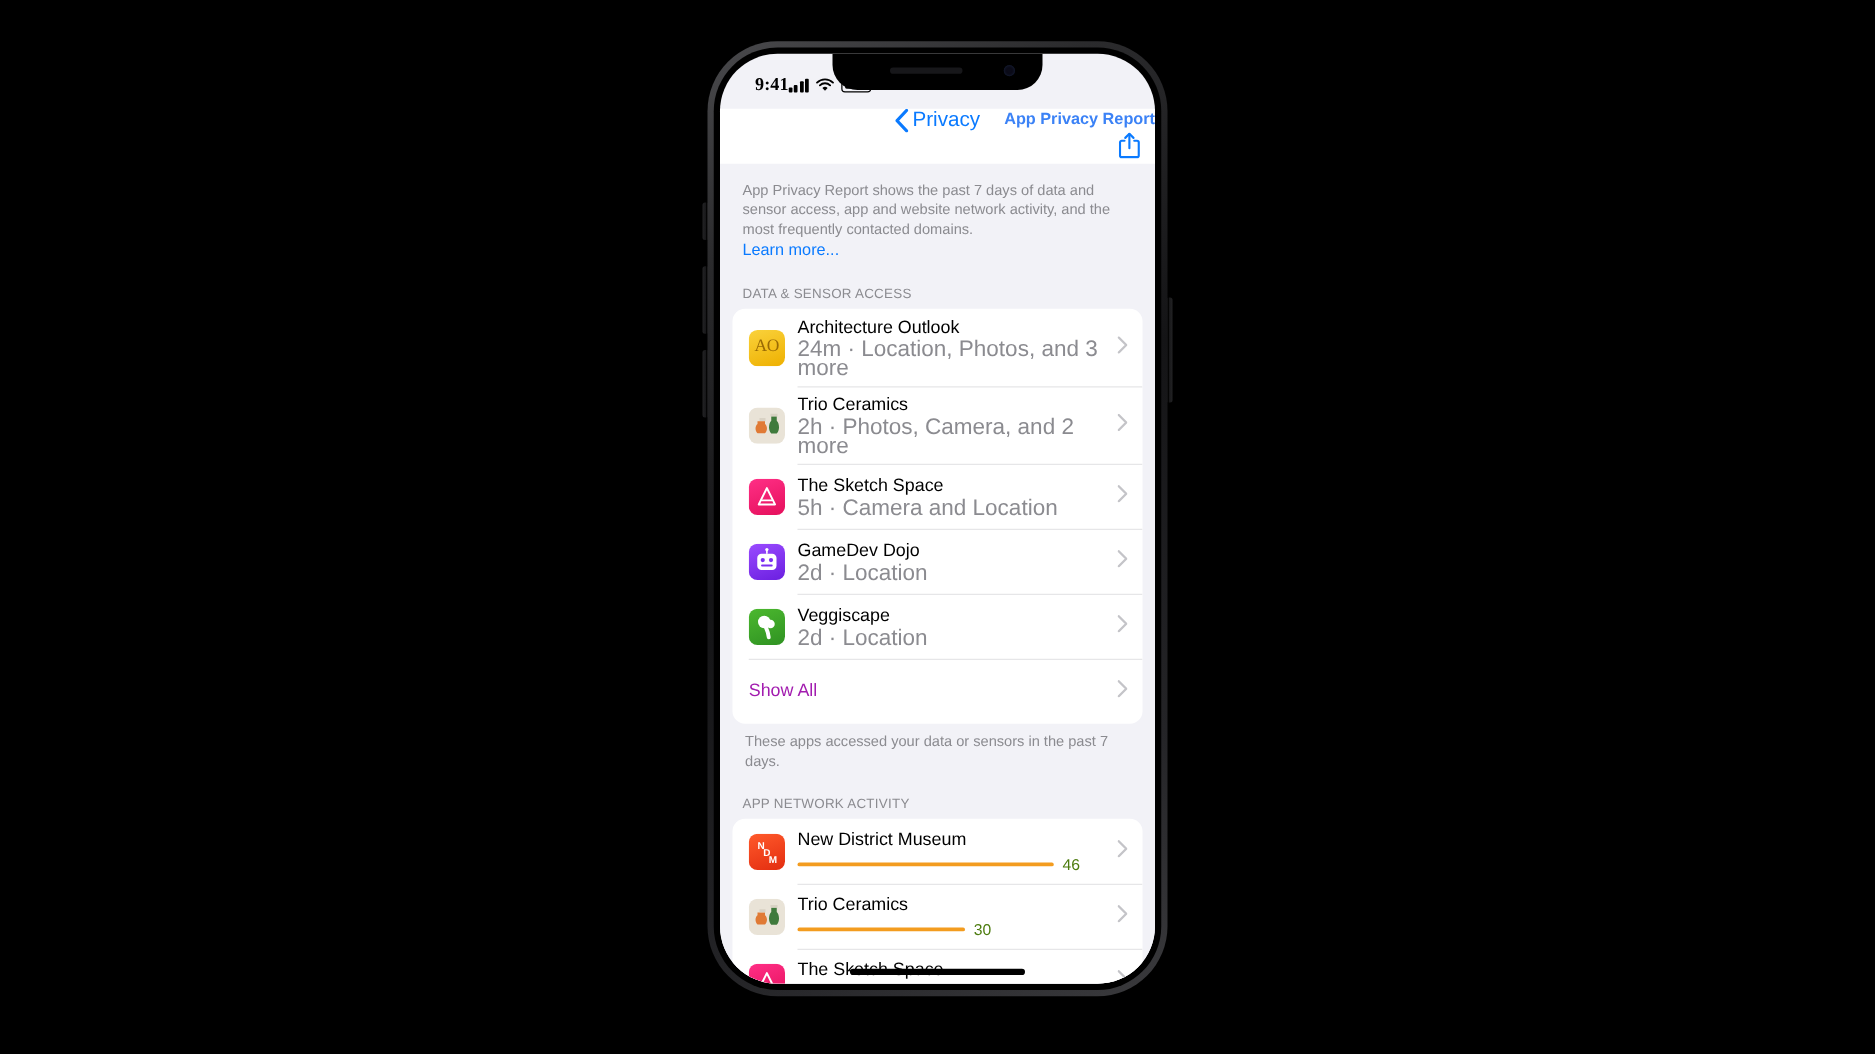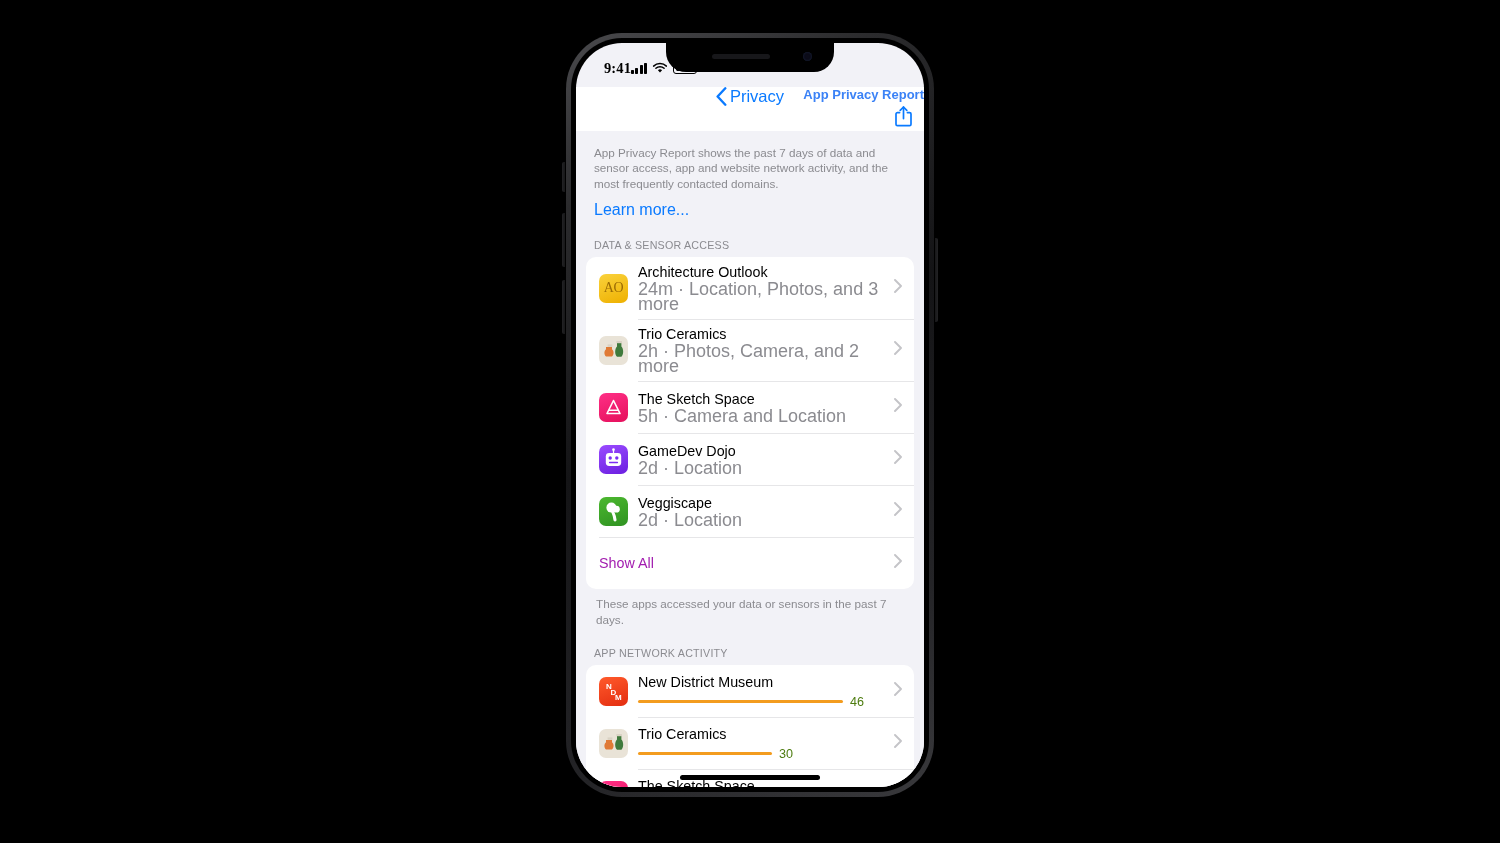--- a/index.html
+++ b/index.html
@@ -73,22 +73,22 @@
   #navtitle { position:absolute; left:0; right:0; text-align:right;
               font-size:13px; font-weight:700; color:#3b82f6; pointer-events:none; }
   #share { margin-left:auto; color:#0a7aff; display:flex; cursor:pointer; z-index:2; }
 
   
   #content { position:absolute; top:88px; left:0; right:0; bottom:0;
              background:#f2f2f7; overflow:hidden; }
 
   .intro { padding:14px 18px 0 18px; }
   .intro p { font-size:11.7px; line-height:15.4px; color:#8b8b90; }
-  .intro a { font-size:16px; line-height:16px; color:#0a7aff;
-             text-decoration:none; display:inline-block; margin-top:11px; }
+  .intro a { font-size:13px; line-height:16px; color:#0a7aff;
+             text-decoration:none; display:inline-block; margin-top:1px; }
 
   .sec-header { font-size:10.7px; color:#8b8b90; letter-spacing:.22px;
                 padding:20px 18px 6px 18px; text-transform:uppercase; }
 
   .card { background:#fff; margin:0 10px; border-radius:10px; overflow:hidden; }
 
   .row { display:flex; align-items:center; min-height:52px;
          padding:0 12px 0 13px; position:relative; cursor:pointer; }
   .row + .row::before { content:""; position:absolute; left:52px; right:0; top:0;
                         height:1px; background:#e6e6e8; }

